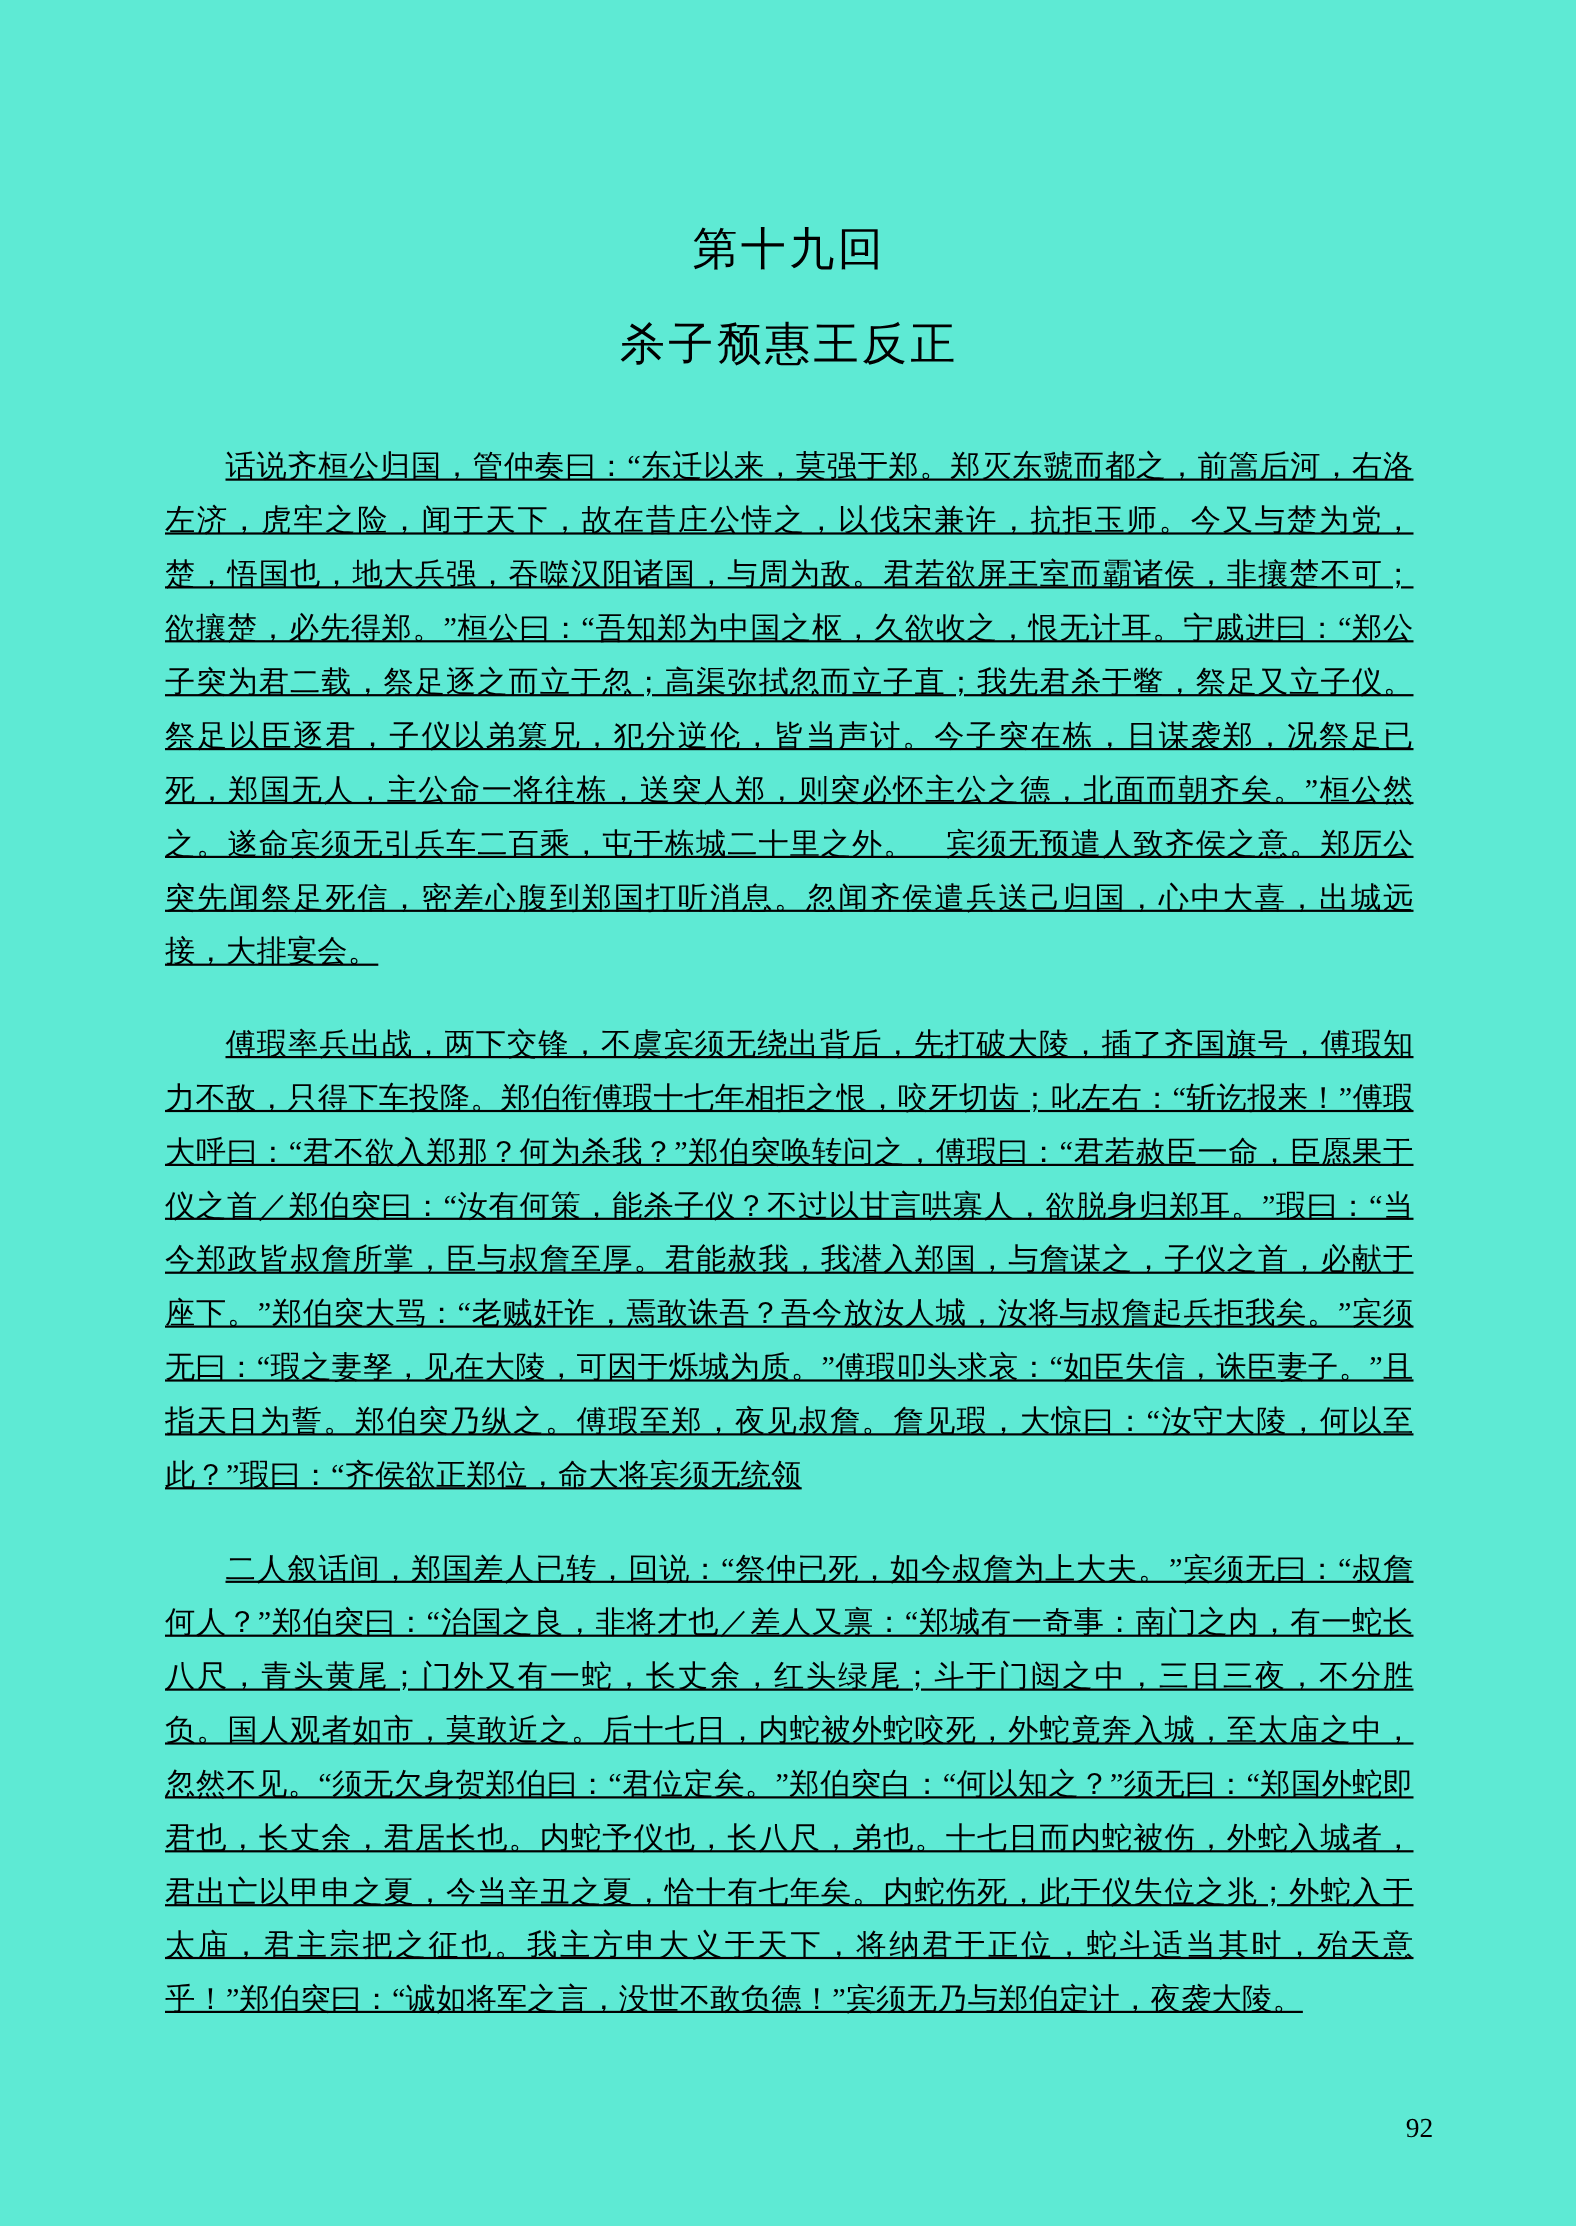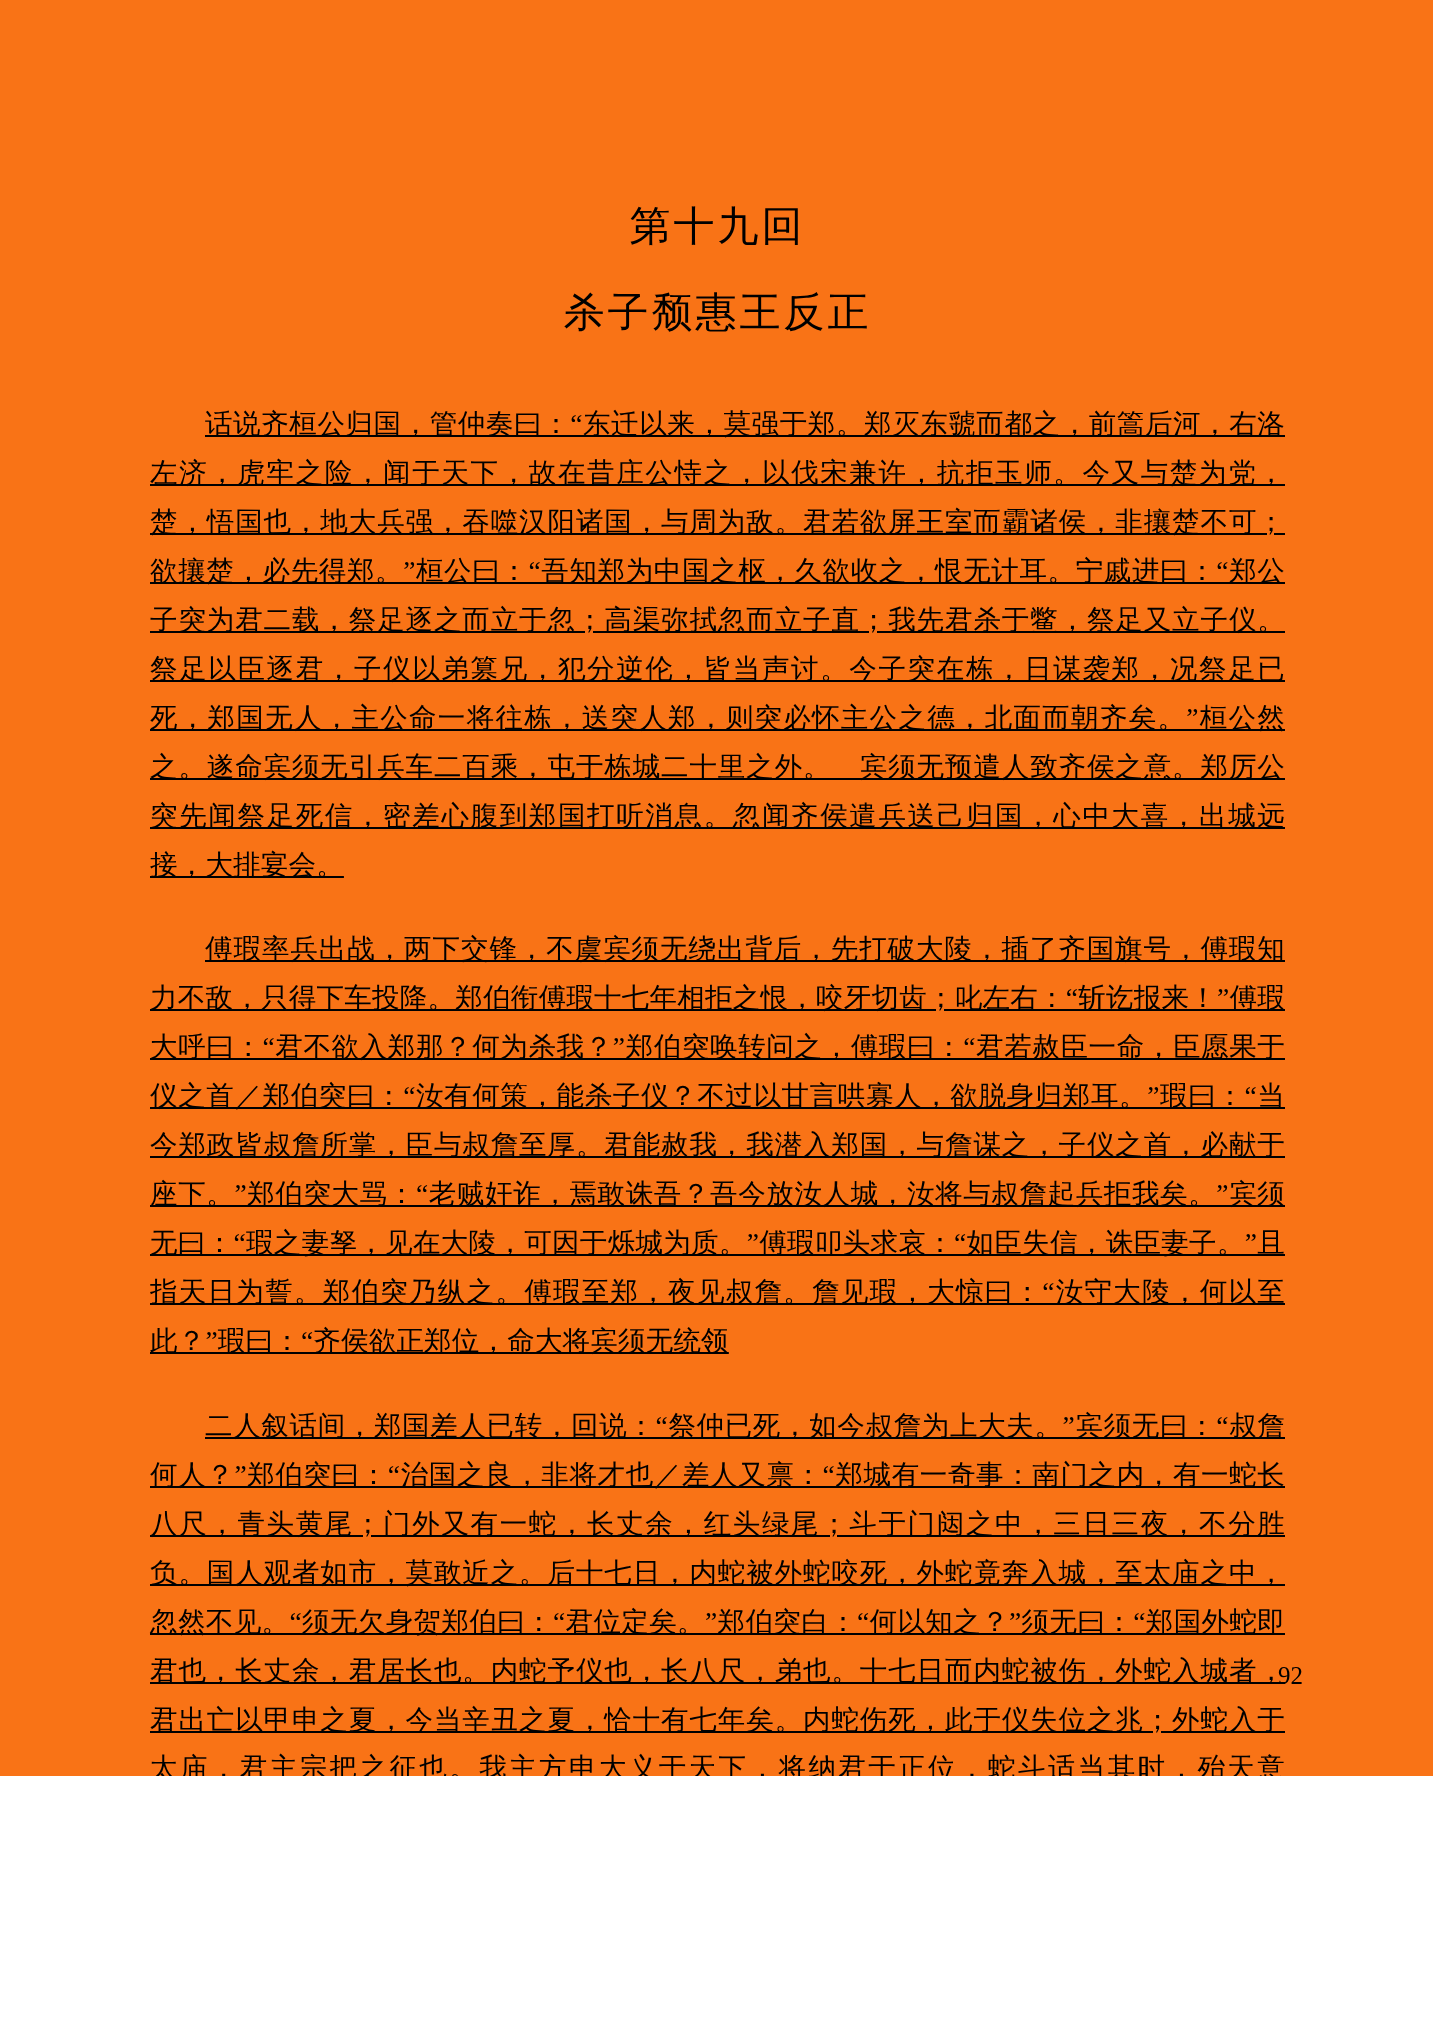--- a/index.html
+++ b/index.html
@@ -7,23 +7,23 @@
     padding: 0;
     background: #ffffff;
   }
   body {
     font-family: "Liberation Serif", "DejaVu Serif", serif;
     color: #000000;
   }
   .page {
     position: relative;
     width: 1433px;
-    height: 1776px;
+    height: 2024px;
     margin: 0 auto;
-    background: #f97316;
+    background: #5eead4;
     box-sizing: border-box;
     overflow: hidden;
   }
   .content {
     position: absolute;
     left: 150px;
     top: 0;
     width: 1135px;
   }
   .title-block {
@@ -52,21 +52,21 @@
     text-align: justify;
     text-justify: inter-ideograph;
     margin: 0 0 36px 0;
     text-indent: 2em;
     letter-spacing: 0.2px;
     word-break: break-all;
   }
   .page-number {
     position: absolute;
     right: 130px;
-    bottom: 86px;
+    bottom: 74px;
     font-size: 25px;
     font-family: "Liberation Serif", serif;
   }
 </style>
 </head>
 <body>
 
 <div class="page">
   <div class="content">
 

